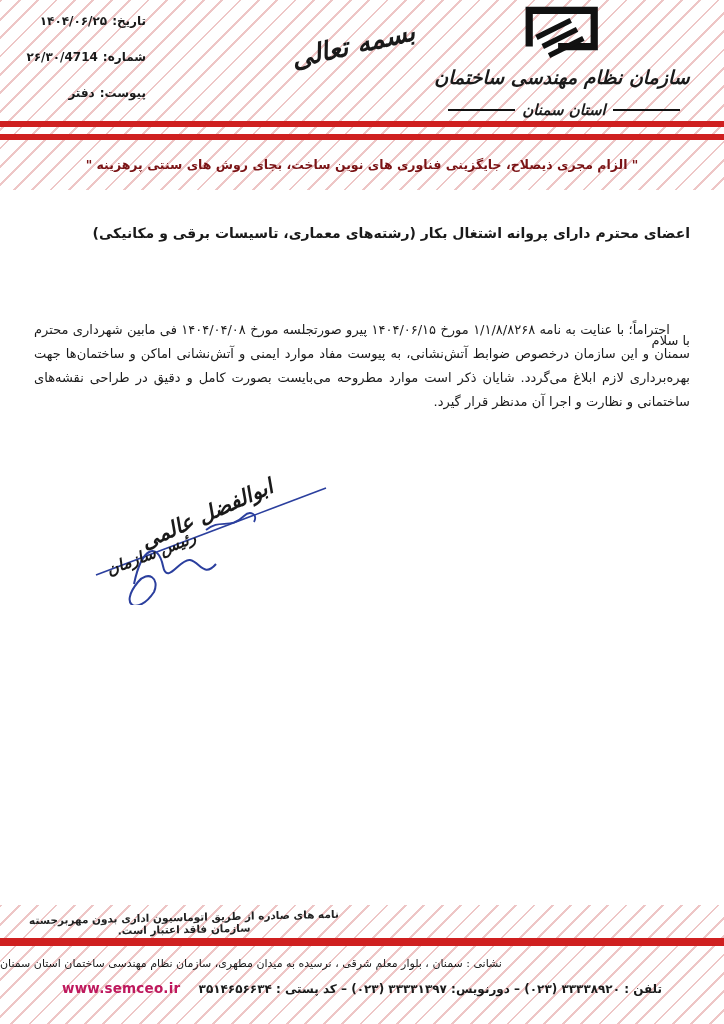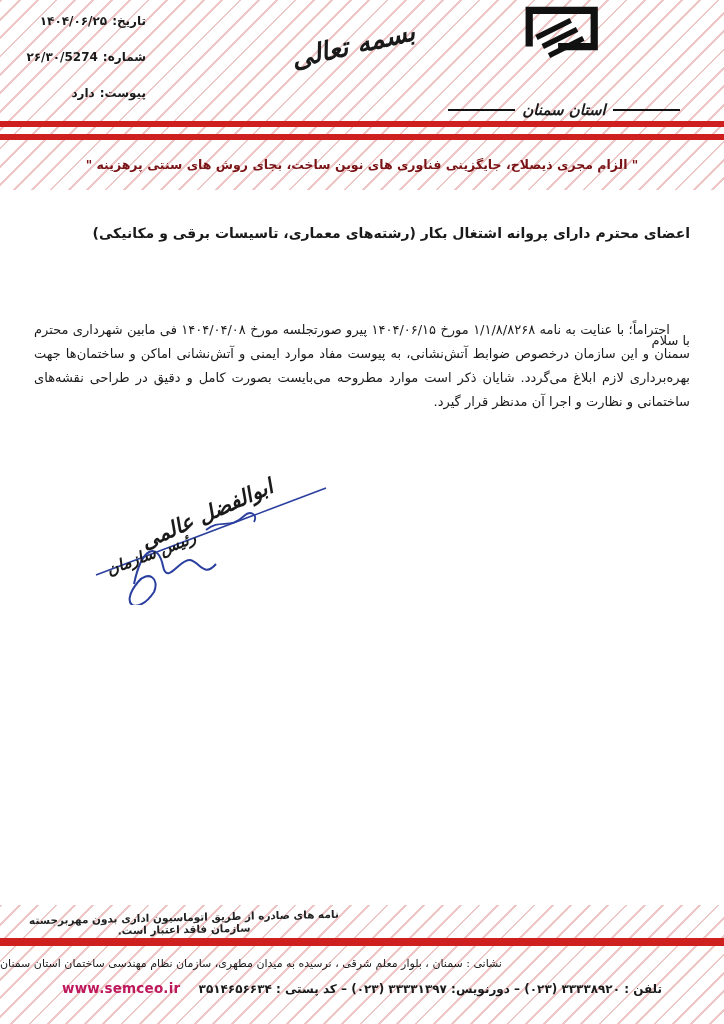--- a/index.html
+++ b/index.html
@@ -102,38 +102,39 @@
 
   <div class="redbar bar1"></div>
   <div class="redbar bar2"></div>
   <div class="redbar bar-footer"></div>
 
   <div class="meta">
     <div class="meta-row">
       <span class="meta-label">تاریخ:</span><span class="meta-value">۱۴۰۴/۰۶/۲۵</span>
     </div>
     <div class="meta-row">
-      <span class="meta-label">شماره:</span><span class="meta-value">۲۶/۳۰/5274</span>
+      <span class="meta-label">شماره:</span><span class="meta-value">۲۶/۳۰/4714</span>
     </div>
     <div class="meta-row">
-      <span class="meta-label">پیوست:</span><span class="meta-value">دارد</span>
+      <span class="meta-label">پیوست:</span><span class="meta-value">دفتر</span>
     </div>
   </div>
 
   <div class="besmeh">بسمه تعالی</div>
 
   <div class="logo">
     <svg viewBox="0 0 90 62" xmlns="http://www.w3.org/2000/svg">
       <path d="M12 46 V6 H84 V46 H44" fill="none" stroke="#111" stroke-width="8"></path>
       <line x1="20" y1="36" x2="58" y2="17" stroke="#111" stroke-width="6"></line>
       <line x1="27" y1="46" x2="65" y2="27" stroke="#111" stroke-width="6"></line>
       <line x1="34" y1="56" x2="72" y2="37" stroke="#111" stroke-width="6"></line>
     </svg>
   </div>
 
+  <div class="orgname">سازمان نظام مهندسی ساختمان</div>
 
   <div class="region-row">
     <span class="region-rule"></span>
     <span class="region-text">استان سمنان</span>
     <span class="region-rule"></span>
   </div>
 
   <div class="slogan">" الزام مجری ذیصلاح، جایگزینی فناوری های نوین ساخت، بجای روش های سنتی پرهزینه "</div>
 
   <div class="recipient">

